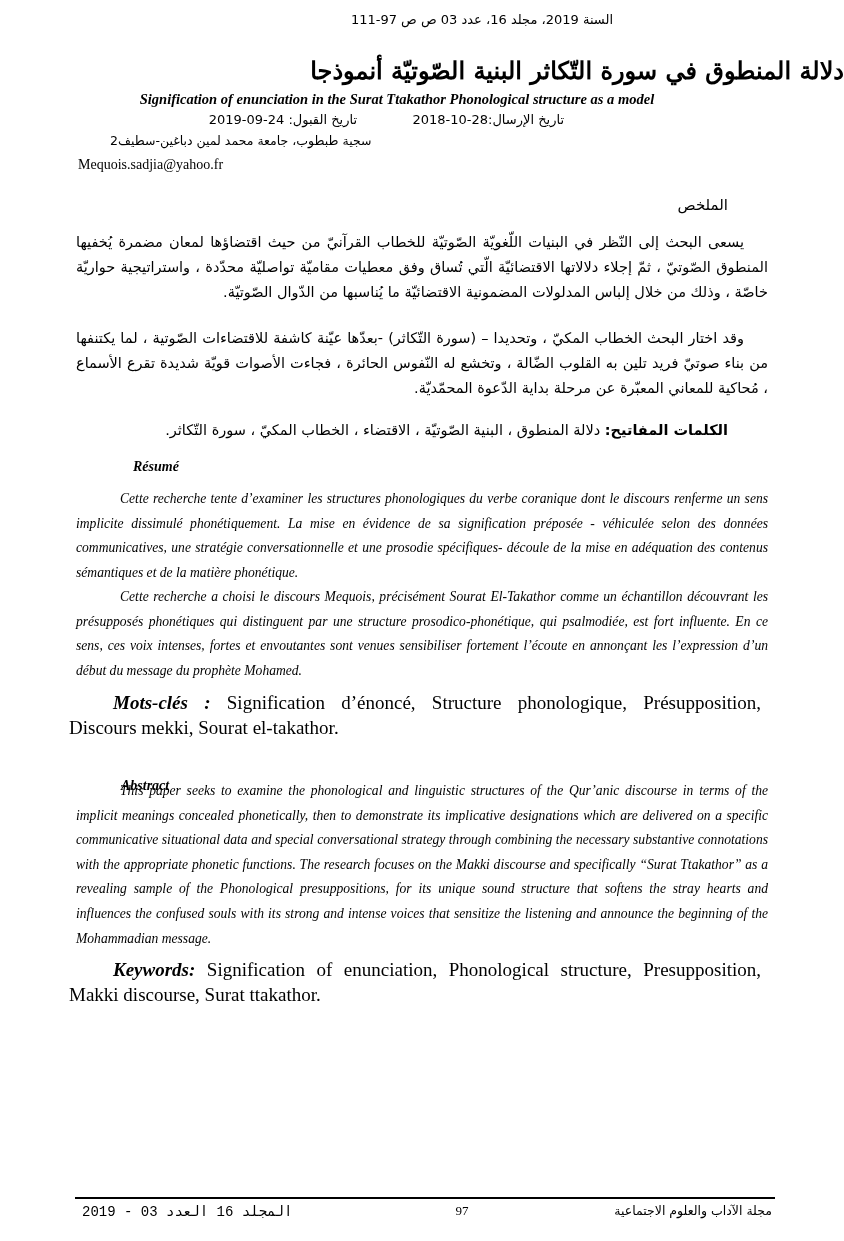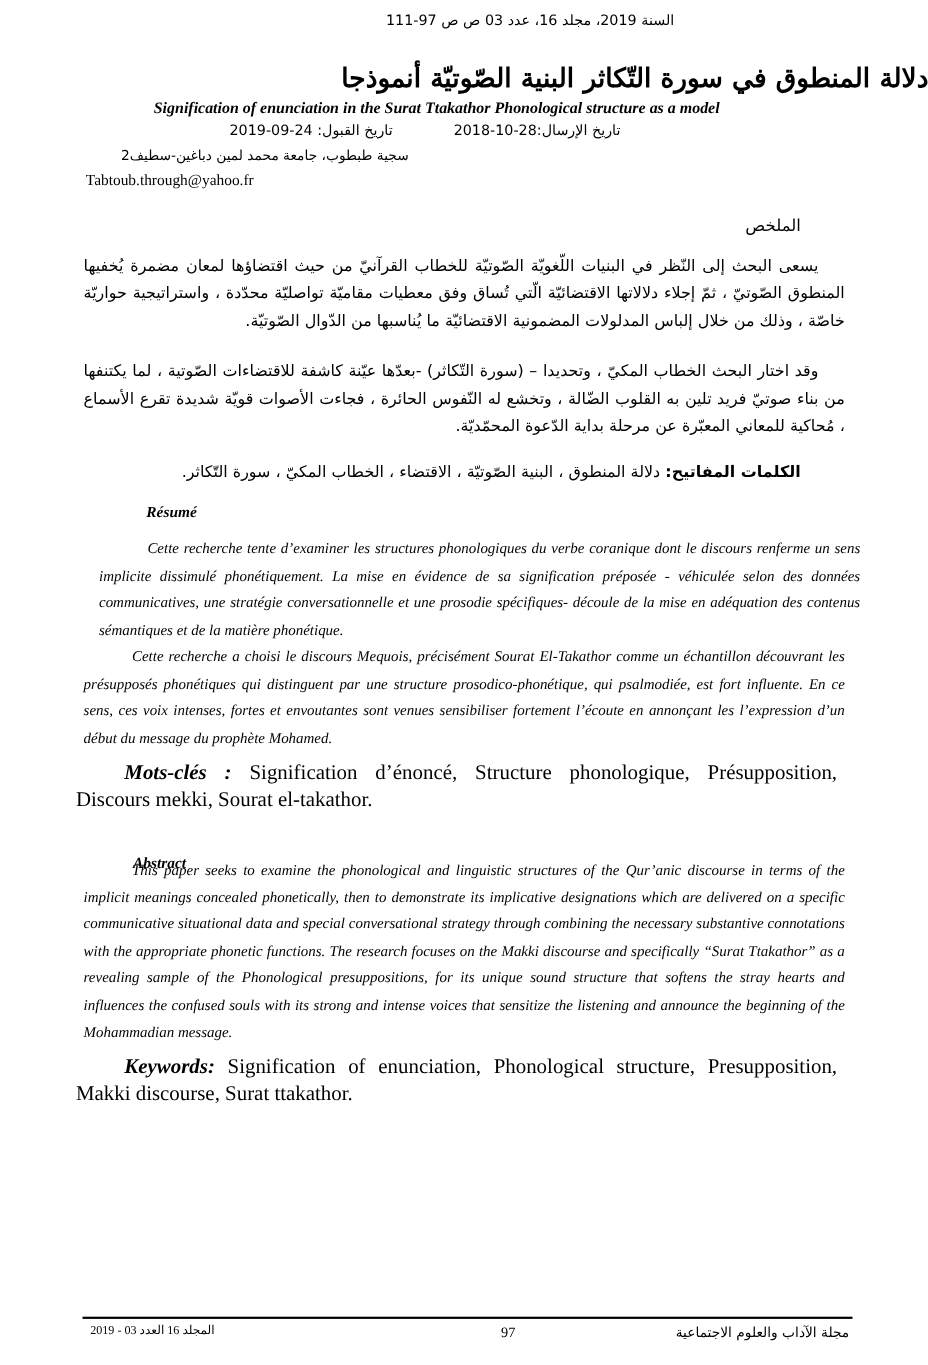--- a/index.html
+++ b/index.html
@@ -23,49 +23,49 @@
   #ar-p2 { top:326px; }
   #ar-kw { top:422px; right:116px; font-size:14.5px; font-family:"DejaVu Sans", sans-serif; white-space:nowrap; }
   #ar-kw b { font-weight:bold; }
   .indent-rtl { text-indent:24px; }
 
   .sec-head { font-style:italic; font-weight:bold; font-size:14px; font-family:"Liberation Serif", serif; }
   #fr-heading { top:459px; left:133px; }
   #en-heading { top:750px; left:121px;margin-top:28px; }
   .lat-body { left:76px; width:692px; font-size:13.6px; font-style:italic; line-height:24.6px; text-align:justify; font-family:"Liberation Serif", serif; }
   .lat-body .indent { display:inline-block; width:44px; }
-  #fr-p1 { top:487px;margin-left:14px; }
+  #fr-p1 { top:487px; }
   #fr-p2 { top:585px; }
   #en-p1 { top:779px; }
   .kw-block { left:69px; width:692px; font-size:19px; line-height:24.6px; text-align:justify; font-family:Liberation Serif, serif; }
   .kw-block .label { font-style:italic; font-weight:bold; }
   .kw-block .indent { display:inline-block; width:44px; }
   #fr-kw { top:691px; }
   #en-kw { top:958px; }
 
   #footer-rule { top:1197px; left:75px; width:700px; height:1.5px; background:#000; }
-  #footer-left { top:1203px; left:82px; font-size:11px; font-family:Liberation Serif, serif; direction:rtl; white-space:nowrap;text-align:right; }
+  #footer-left { top:1203px; left:82px; font-size:14px; font-family:Liberation Mono, monospace; direction:rtl; white-space:nowrap;text-align:right; }
   #footer-page { top:1203px; left:450px; width:24px; text-align:center; font-size:13px; font-family:"Liberation Serif", serif; }
   #footer-right { top:1203px; right:72px; font-size:12.5px; font-family:"DejaVu Sans", sans-serif; direction:rtl; white-space:nowrap; }
 </style>
 </head>
 <body>
 
 <div id="running-head" class="abs rtl">السنة 2019، مجلد 16، عدد 03 ص ص 97-111</div>
 
 <div id="title-ar" class="abs">دلالة المنطوق في سورة التّكاثر البنية الصّوتيّة أنموذجا</div>
 <div id="title-en" class="abs">Signification of enunciation in the Surat Ttakathor Phonological structure as a model</div>
 
 <div id="dates" class="abs">
   <span id="date-sent">تاريخ الإرسال:28-10-2018</span>
   <span id="date-accept">تاريخ القبول: 24-09-2019</span>
 </div>
 
 <div id="author" class="abs">سجية طبطوب، جامعة محمد لمين دباغين-سطيف2</div>
-<div id="email" class="abs ltr">Tabtoub.through@yahoo.fr</div>
+<div id="email" class="abs ltr">Mequois.sadjia@yahoo.fr</div>
 
 <div id="ar-heading" class="abs rtl">الملخص</div>
 <div id="ar-p1" class="abs ar-body rtl indent-rtl">يسعى البحث إلى النّظر في البنيات اللّغويّة الصّوتيّة للخطاب القرآنيّ من حيث اقتضاؤها لمعان مضمرة يُخفيها المنطوق الصّوتيّ ، ثمّ إجلاء دلالاتها الاقتضائيّة الّتي تُساق وفق معطيات مقاميّة تواصليّة محدّدة ، واستراتيجية حواريّة خاصّة ، وذلك من خلال إلباس المدلولات المضمونية الاقتضائيّة ما يُناسبها من الدّوال الصّوتيّة.</div>
 <div id="ar-p2" class="abs ar-body rtl indent-rtl">وقد اختار البحث الخطاب المكيّ ، وتحديدا – (سورة التّكاثر) -بعدّها عيّنة كاشفة للاقتضاءات الصّوتية ، لما يكتنفها من بناء صوتيّ فريد تلين به القلوب الضّالة ، وتخشع له النّفوس الحائرة ، فجاءت الأصوات قويّة شديدة تقرع الأسماع ، مُحاكية للمعاني المعبّرة عن مرحلة بداية الدّعوة المحمّديّة.</div>
 <div id="ar-kw" class="abs rtl">
   <b>الكلمات المفاتيح:</b><span> دلالة المنطوق ، البنية الصّوتيّة ، الاقتضاء ، الخطاب المكيّ ، سورة التّكاثر.</span>
 </div>
 
 <div id="fr-heading" class="abs sec-head">Résumé</div>
 <div id="fr-p1" class="abs lat-body"><span class="indent"></span><span>Cette recherche tente d’examiner les structures phonologiques du verbe coranique dont le discours renferme un sens implicite dissimulé phonétiquement. La mise en évidence de sa signification préposée - véhiculée selon des données communicatives, une stratégie conversationnelle et une prosodie spécifiques- découle de la mise en adéquation des contenus sémantiques et de la matière phonétique.</span></div>

